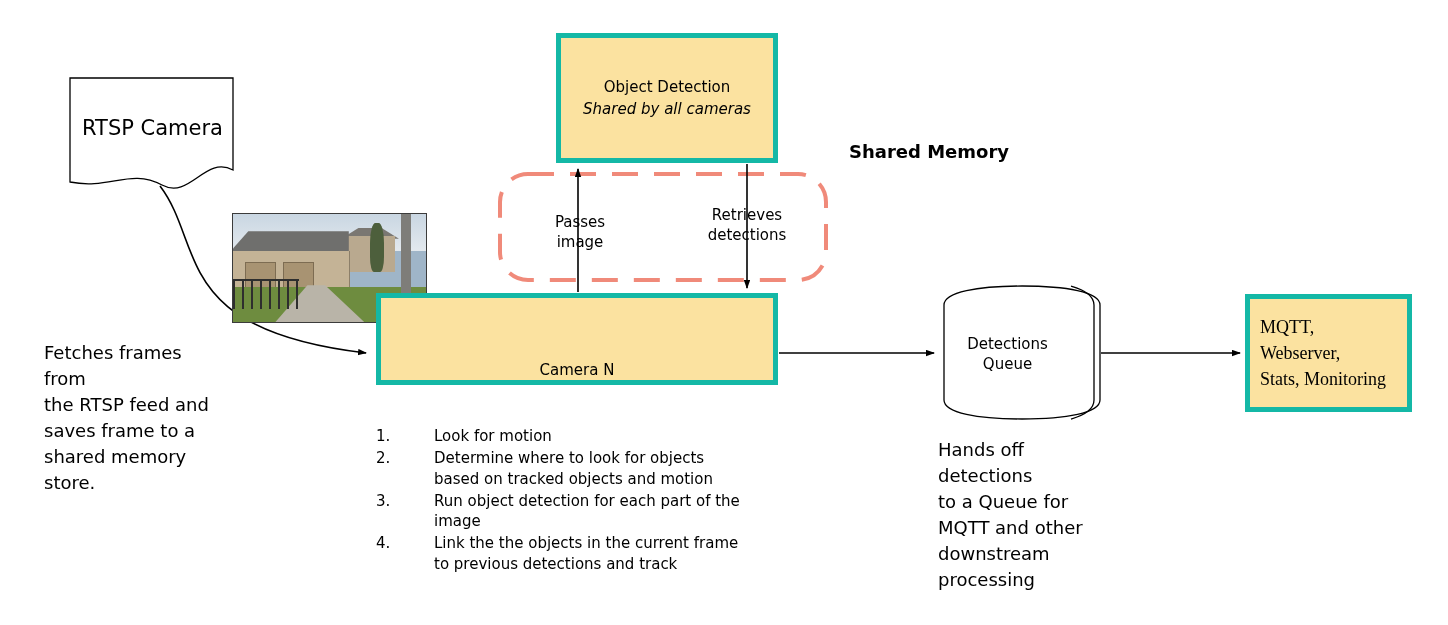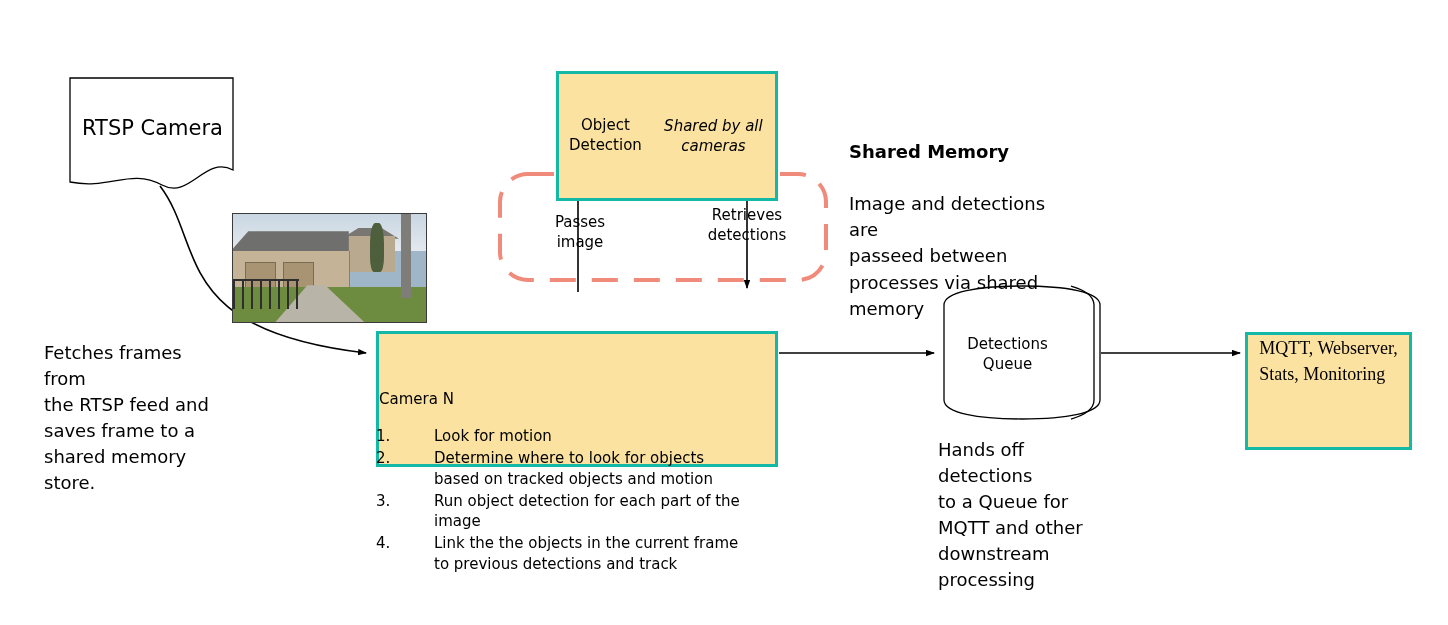--- a/index.html
+++ b/index.html
@@ -20,52 +20,51 @@
     left: 0; top: 0;
     width: 1448px;
     height: 625px;
     overflow: visible;
   }
 
   
   .box {
     position: absolute;
     background: #fbe2a0;
-    border: 3px solid #14b8a6;
+    border: 5px solid #14b8a6;
     box-sizing: border-box;
     display: flex;
-    flex-direction: row;
+    flex-direction: column;
     align-items: center;
     justify-content: center;
     text-align: center;
     font-size: 15px;
     color: #000;
     line-height: 1.35;
-    margin-top: 38px;
   }
   .box .sub {
     font-style: italic;
   }
 
   
   #object-detection {
     left: 556px;
     top: 33px;
     width: 222px;
     height: 130px;
   }
   #object-detection .title { margin-bottom: 2px; }
 
   
   #camera-n {
     left: 376px;
     top: 293px;
     width: 402px;
-    height: 136px;
-    justify-content: flex-start;
+    height: 92px;
+    justify-content: flex-end;
   }
 
   
   #mqtt-box {
     left: 1245px;
     top: 294px;
     width: 167px;
     height: 118px;
     padding: 0 10px;
     text-align: left;
@@ -283,24 +282,20 @@
   <div id="queue-label" style="white-space:pre-line;">Detections
 Queue</div>
 
   <div class="edge-label" id="passes-image-label" style="white-space:pre-line;">Passes
 image</div>
   <div class="edge-label" id="retrieves-label" style="white-space:pre-line;">Retrieves
 detections</div>
 
   <div class="textblock" id="shared-memory-note">
     <div class="bold">Shared Memory</div>
-    <div style="white-space:pre-line;">Image and detections are
-passeed between
-processes via shared
-memory</div>
   </div>
 
   <div class="textblock" id="fetch-note">Fetches frames from
 the RTSP feed and
 saves frame to a
 shared memory
 store.</div>
 
   <div class="textblock" id="queue-note">Hands off detections
 to a Queue for

